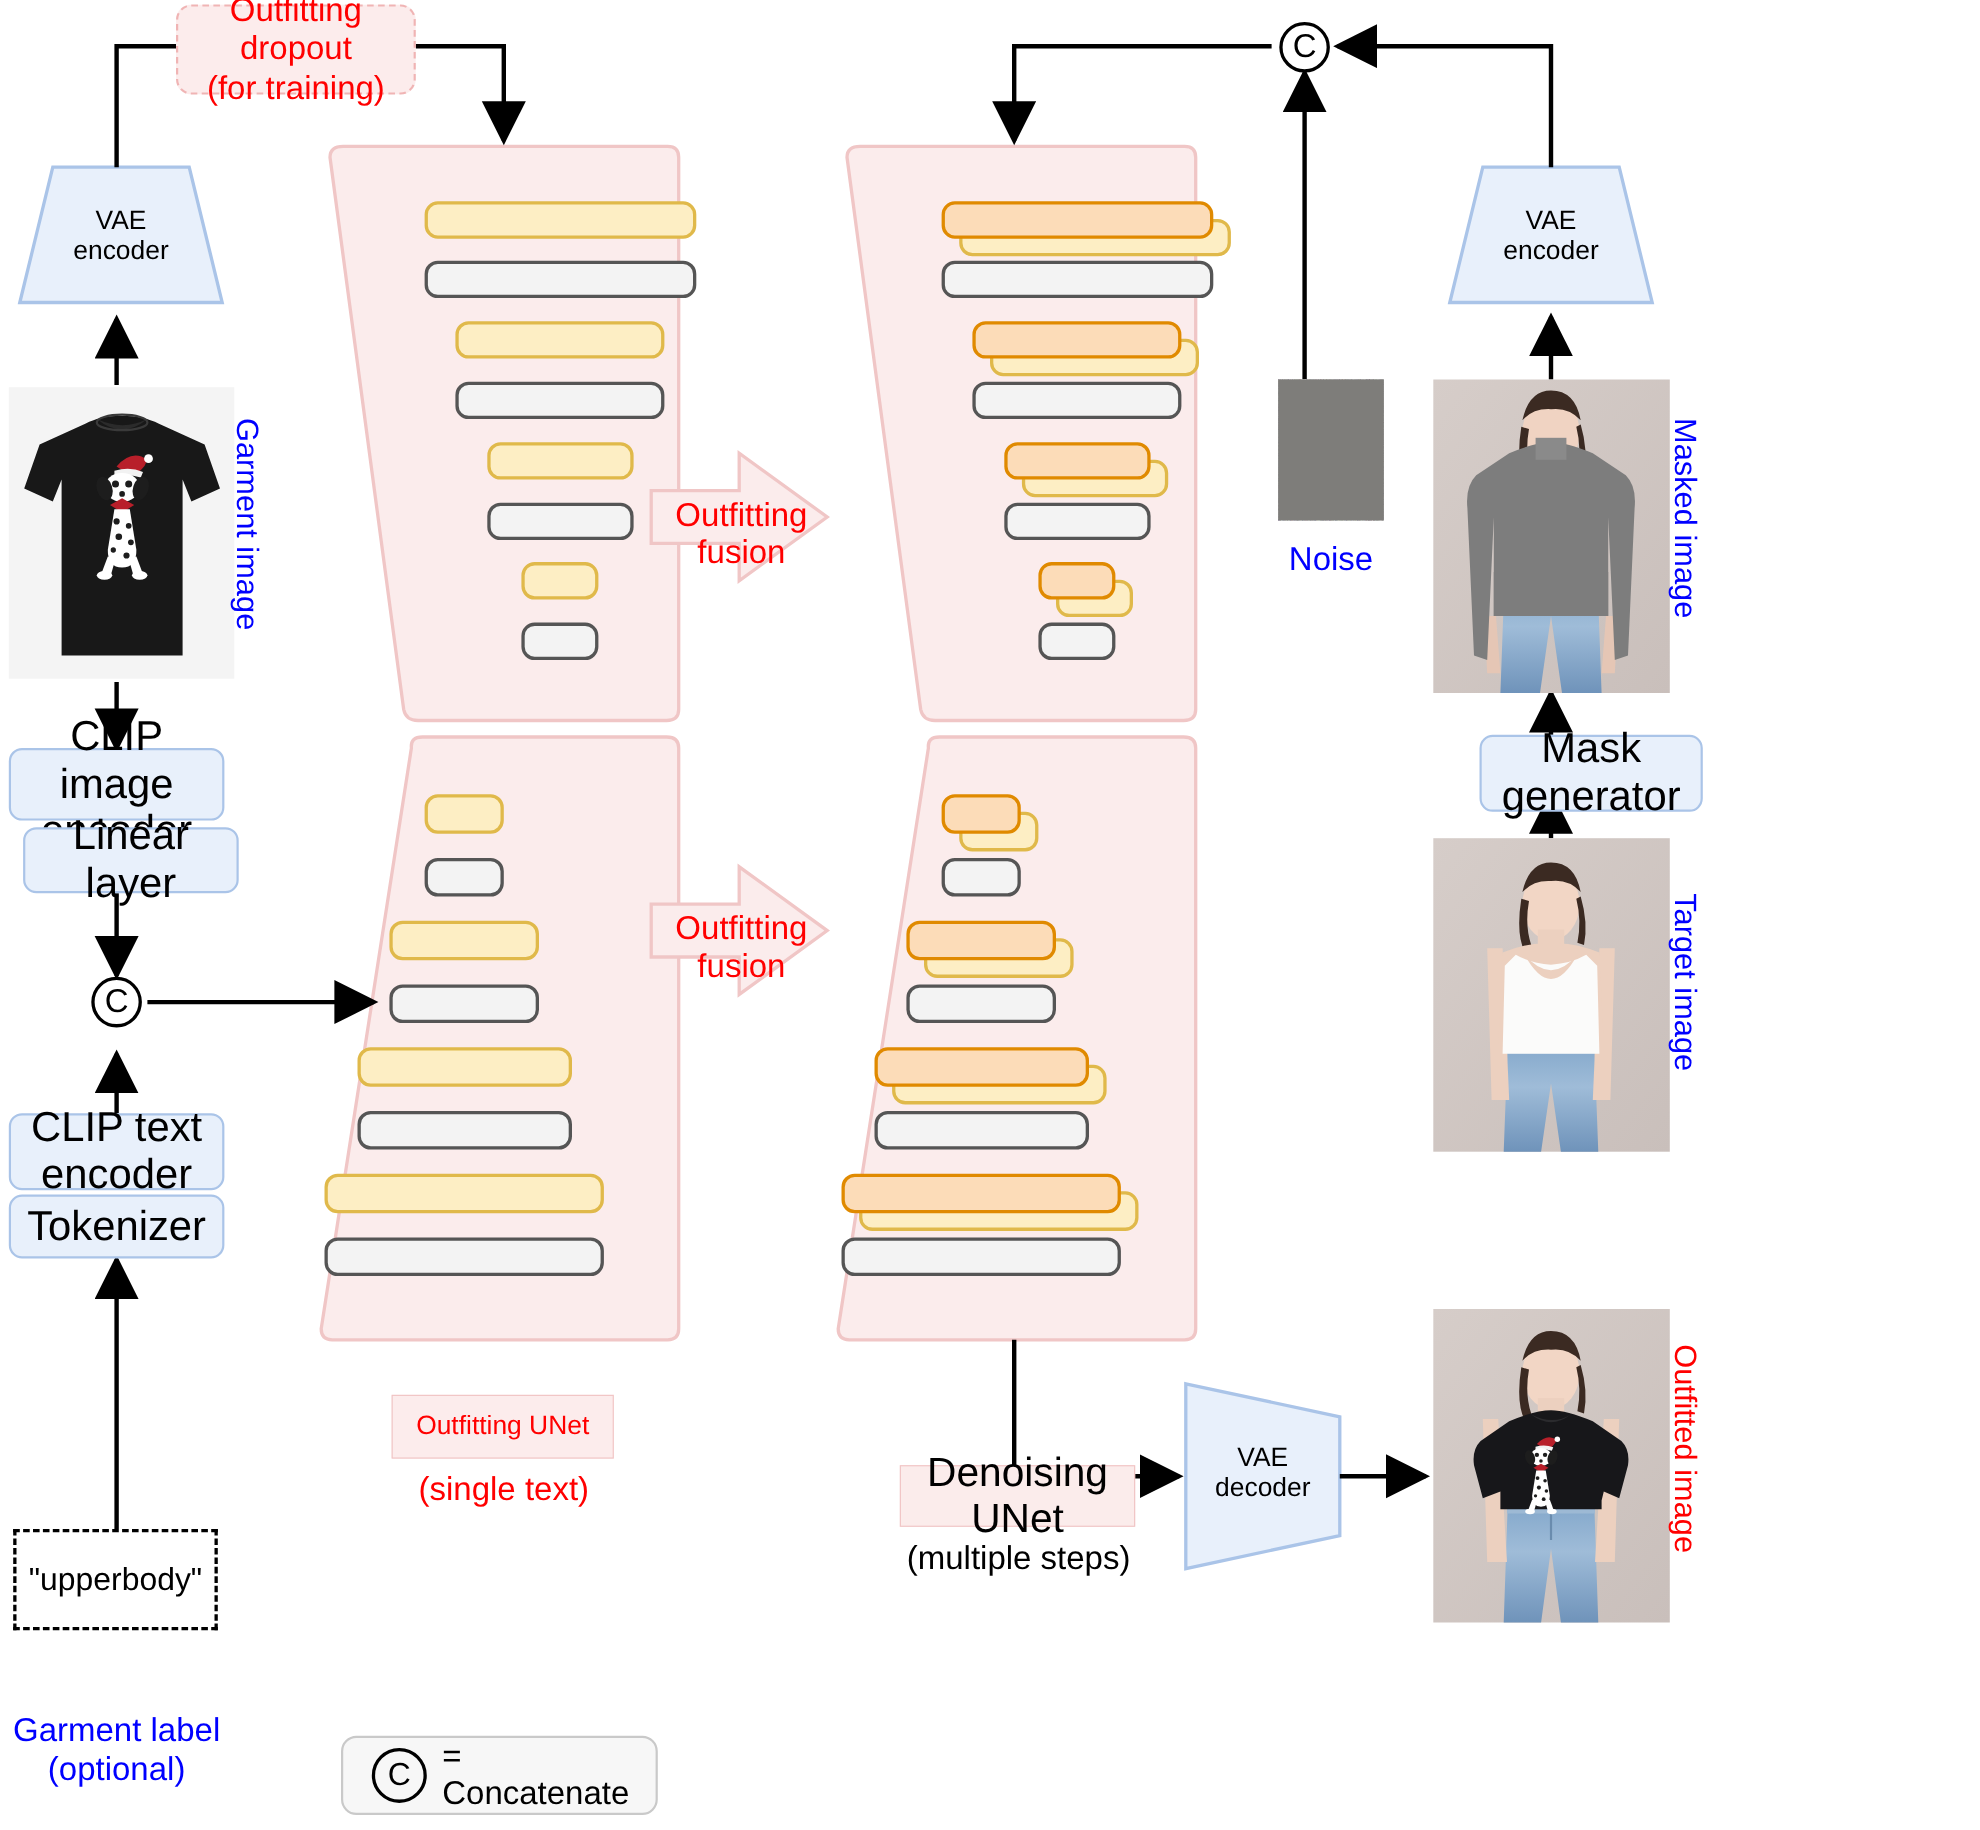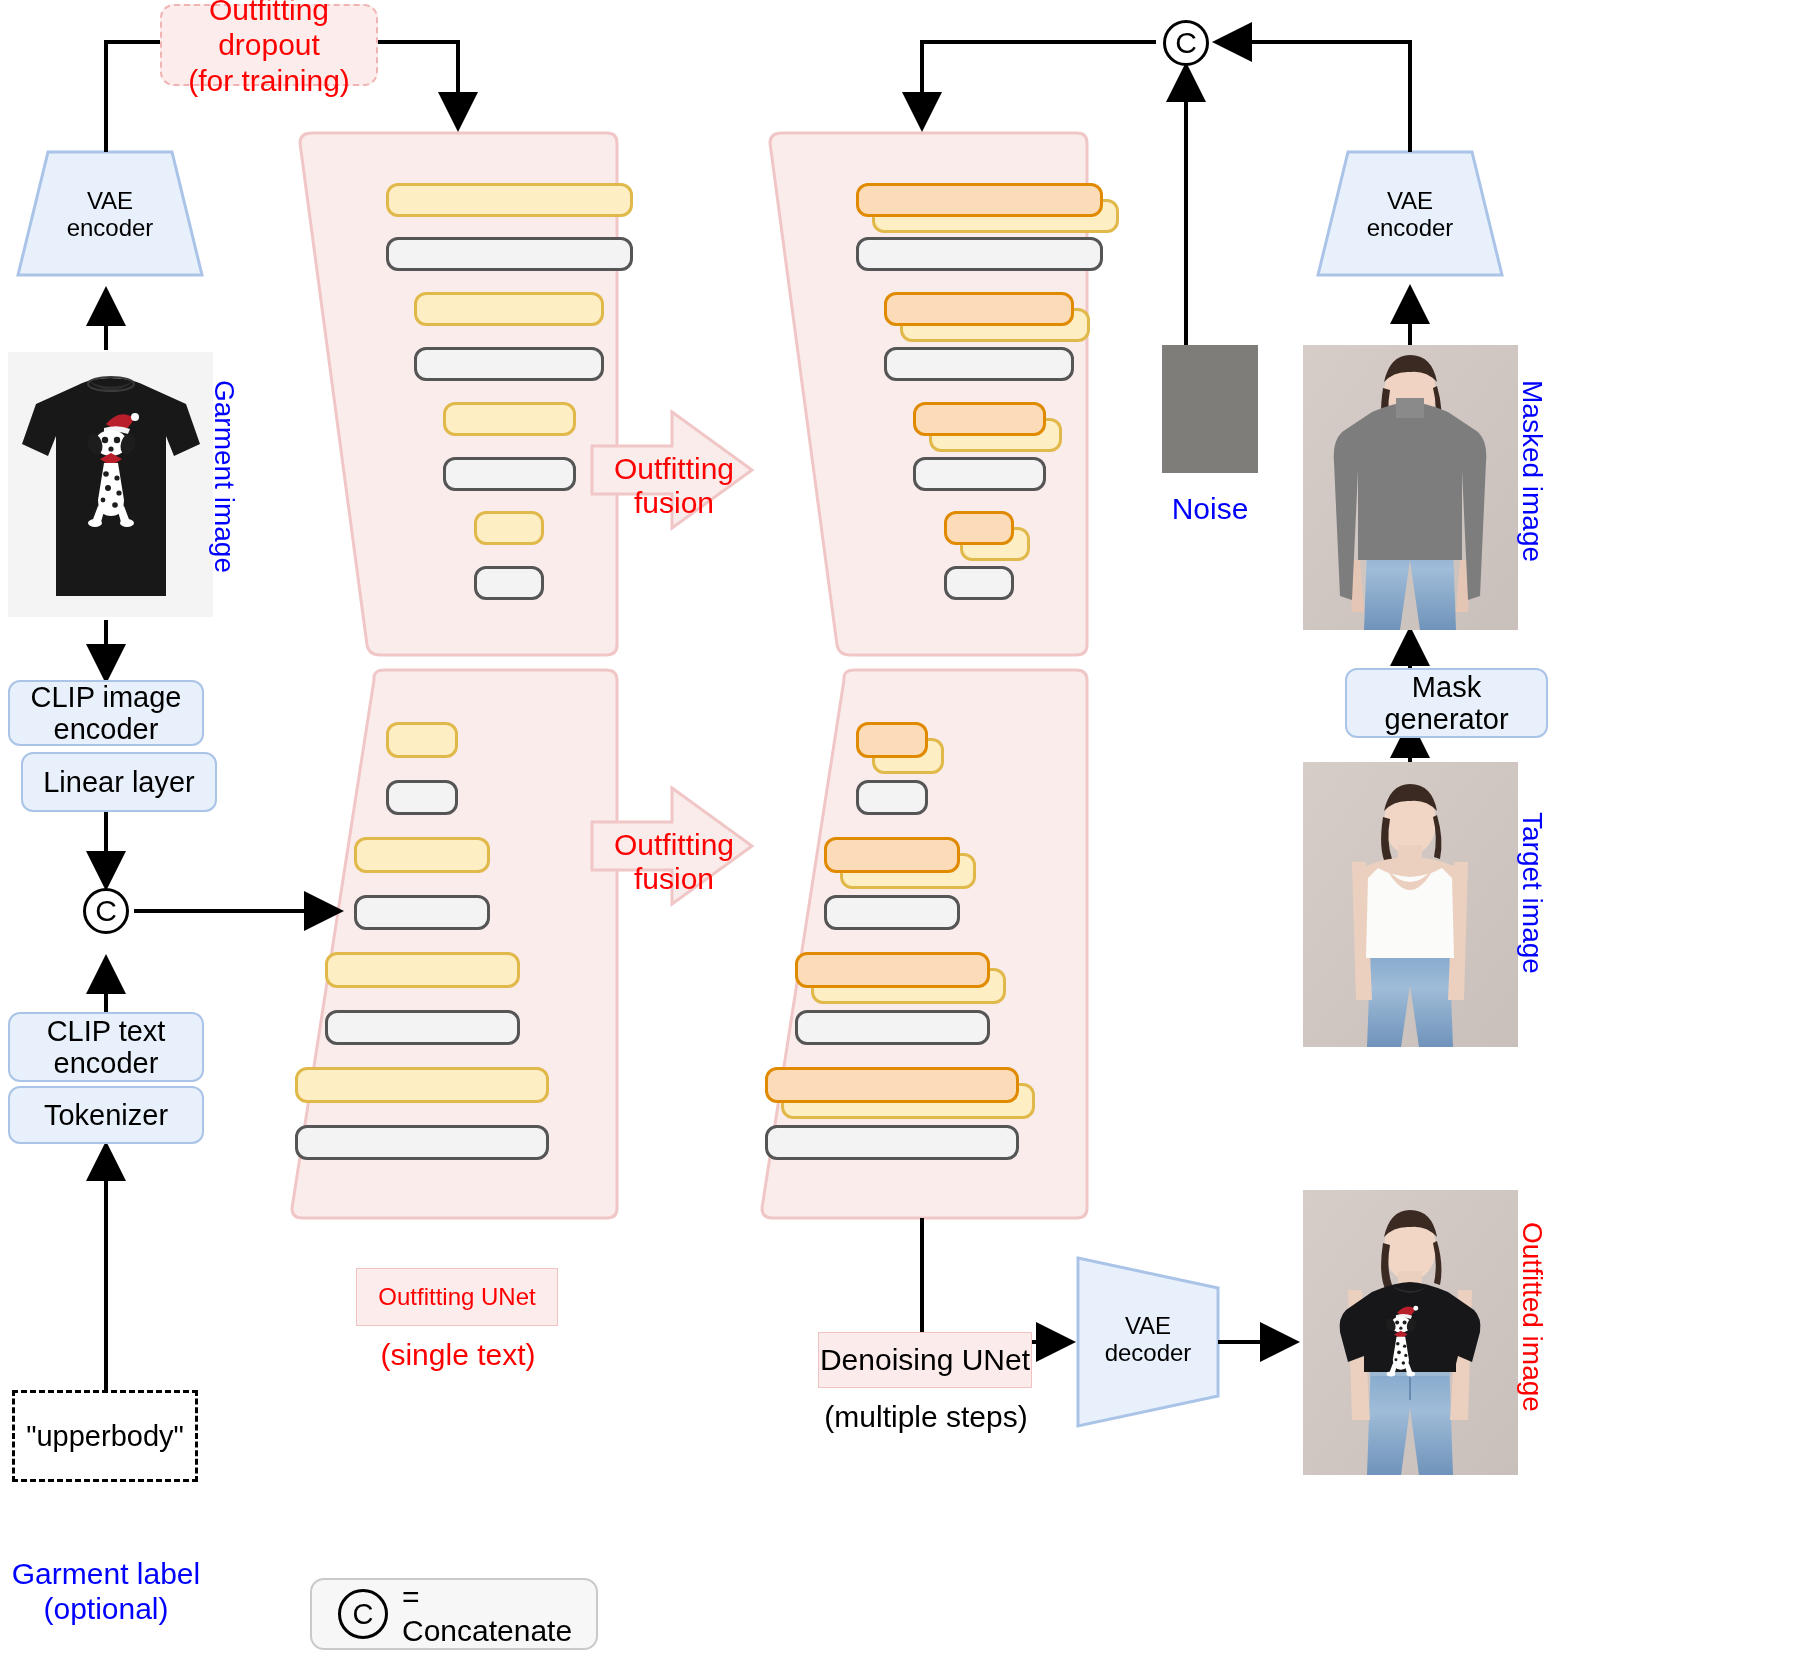--- a/index.html
+++ b/index.html
@@ -4,41 +4,41 @@
 <style>
   html,body{margin:0;padding:0;background:#fff;}
   body{width:1800px;height:1664px;position:relative;font-family:"Liberation Sans",sans-serif;overflow:hidden;}
   #root{position:absolute;left:0;top:0;width:1800px;height:1664px;}
   svg.layer{position:absolute;left:0;top:0;width:1800px;height:1664px;pointer-events:none;}
 
   
   .bluebox{
     position:absolute;background:#e8f0fb;border:2px solid #aac4e8;border-radius:12px;
     display:flex;align-items:center;justify-content:center;text-align:center;
-    font-size:29px;color:#000;line-height:1.12;box-sizing:border-box;
+    font-size:38px;color:#000;line-height:1.12;box-sizing:border-box;
   }
   .dashbox{
     position:absolute;background:#fff;border:3px dashed #000;
     display:flex;align-items:center;justify-content:center;text-align:center;
     font-size:29px;color:#000;box-sizing:border-box;
   }
   .redtag{
     position:absolute;background:#fcecec;border:2px dashed #f0b4b4;border-radius:14px;
     display:flex;flex-direction:column;align-items:center;justify-content:center;text-align:center;
     color:#ff0000;font-size:30px;line-height:1.18;box-sizing:border-box;
   }
   .plainredtag{
     position:absolute;background:#fcecec;border:1px solid #f0c3c3;
     display:flex;align-items:center;justify-content:center;text-align:center;
     color:#ff0000;font-size:24px;box-sizing:border-box;
   }
   .blacktag{
     position:absolute;background:#fbeceb;border:1px solid #f0c3c3;
     display:flex;align-items:center;justify-content:center;text-align:center;
-    color:#000;font-size:30px;box-sizing:border-box;
+    color:#000;font-size:37px;box-sizing:border-box;
   }
   .capt{position:absolute;font-size:30px;text-align:center;}
   .capt.red{color:#ff0000;}
   .capt.blue{color:#0000ff;}
   .vlabel{
     position:absolute;color:#0000ff;font-size:28px;white-space:nowrap;
     transform-origin:0 0;transform:rotate(90deg);
   }
   .vlabel.red{color:#ff0000;}
 

